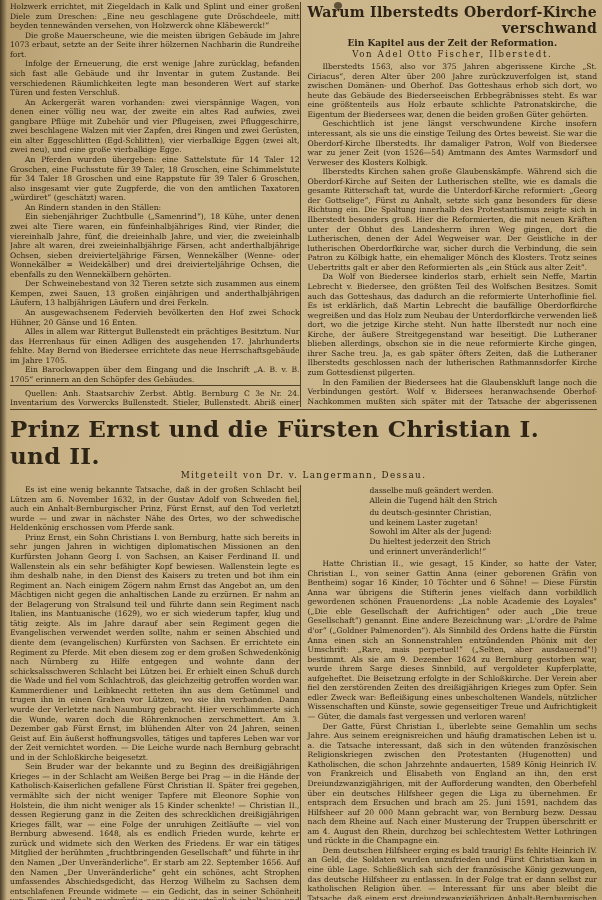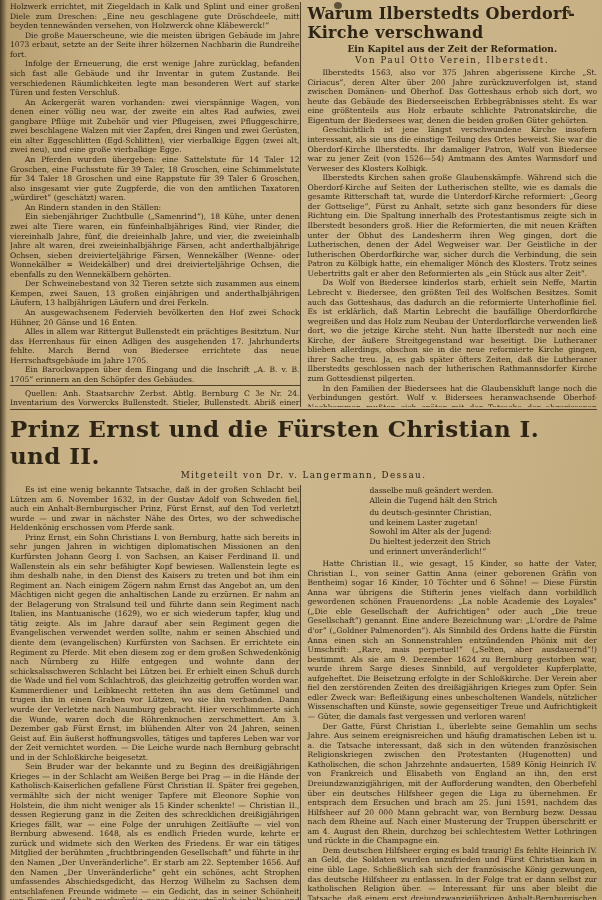--- a/index.html
+++ b/index.html
@@ -20,21 +20,21 @@
   .vdiv{width:1px;background:#4d3e27;flex:0 0 1px;}
 
   .top-section{height:405px;overflow:hidden;}
   .bottom-section{height:441px;overflow:hidden;}
 
   p.b{font-size:7.6px;line-height:1.26;text-align:justify;text-indent:15px;
       margin:0;hyphens:auto;-webkit-hyphens:auto;word-spacing:.2px;}
   p.b.noindent{text-indent:0;}
   .sources{border-top:1px solid #4d3e27;margin-top:4px;padding-top:3px;}
 
-  .c-title{font-size:16px;font-weight:bold;text-align:left;margin:2px 0 2px;letter-spacing:.3px;}
+  .c-title{font-size:14px;font-weight:bold;text-align:right;margin:2px 0 2px;letter-spacing:.3px;}
   .c-sub{font-size:9px;font-weight:bold;text-align:center;margin:0 0 1px;}
   .c-by{font-size:8.6px;text-align:center;letter-spacing:1.6px;margin:0 0 3px;}
 
   .section-rule{border:0;border-top:1px solid #4d3e27;margin:2px 0 0;}
 
   .headline{font-size:23px;font-weight:bold;text-align:left;margin:5px 0 1px;letter-spacing:.4px;}
   .hl-byline{font-size:8.8px;text-align:center;letter-spacing:1.4px;margin:0 0 5px;}
 
   .poem{margin:2px 0 2px 62px;}
   .poem.first-r{margin-top:1px;}
@@ -58,31 +58,31 @@
     <div class="col col-l">
       <p class="b noindent">Holzwerk errichtet, mit Ziegeldach in Kalk und Splint und einer großen Diele zum Dreschen: „Eine neu geschlagene gute Dröschdeele, mitt beyden tennewänden versehen, von Holzwerck ohne Kläbewerck!“</p>
       <p class="b">Die große Mauerscheune, wie die meisten übrigen Gebäude im Jahre 1073 erbaut, setzte an der Seite ihrer hölzernen Nachbarin die Rundreihe fort.</p>
       <p class="b">Infolge der Erneuerung, die erst wenige Jahre zurücklag, befanden sich fast alle Gebäude und ihr Inventar in gutem Zustande. Bei verschiedenen Räumlichkeiten legte man besonderen Wert auf starke Türen und festen Verschluß.</p>
       <p class="b">An Ackergerät waren vorhanden: zwei vierspännige Wagen, von denen einer völlig neu war, der zweite ein altes Rad aufwies, zwei gangbare Pflüge mit Zubehör und vier Pflugeisen, zwei Pfluggeschirre, zwei beschlagene Walzen mit vier Zapfen, drei Ringen und zwei Gerüsten, ein alter Eggeschlitten (Egd-Schlitten), vier vierbalkige Eggen (zwei alt, zwei neu), und eine große vierbalkige Egge.</p>
       <p class="b">An Pferden wurden übergeben: eine Sattelstute für 14 Taler 12 Groschen, eine Fuchsstute für 39 Taler, 18 Groschen, eine Schimmelstute für 34 Taler 18 Groschen und eine Rappstute für 39 Taler 6 Groschen, also insgesamt vier gute Zugpferde, die von den amtlichen Taxatoren „würdiret“ (geschätzt) waren.</p>
       <p class="b">An Rindern standen in den Ställen:</p>
       <p class="b">Ein siebenjähriger Zuchtbulle („Samenrind“), 18 Kühe, unter denen zwei alte Tiere waren, ein fünfeinhalbjähriges Rind, vier Rinder, die viereinhalb Jahre, fünf, die dreieinhalb Jahre, und vier, die zweieinhalb Jahre alt waren, drei zweieinhalbjährige Färsen, acht anderthalbjährige Ochsen, sieben dreivierteljährige Färsen, Wennekälber (Wenne- oder Wonnekälber = Weidekälber) und drei dreivierteljährige Ochsen, die ebenfalls zu den Wennekälbern gehörten.</p>
       <p class="b">Der Schweinebestand von 32 Tieren setzte sich zusammen aus einem Kempen, zwei Sauen, 13 großen einjährigen und anderthalbjährigen Läufern, 13 halbjährigen Läufern und drei Ferkeln.</p>
       <p class="b">An ausgewachsenem Federvieh bevölkerten den Hof zwei Schock Hühner, 20 Gänse und 16 Enten.</p>
-      <p class="b">Alles in allem war Rittergut Bullenstedt ein prächtiges Besitztum. Nur das Herrenhaus für einen Adligen des ausgehenden 17. Jahrhunderts fehlte. March Bernd von Biedersee errichtete das neue Herrschaftsgebäude im Jahre 1705.</p>
+      <p class="b">Alles in allem war Rittergut Bullenstedt ein prächtiges Besitztum. Nur das Herrenhaus für einen Adligen des ausgehenden 17. Jahrhunderts fehlte. May Bernd von Biedersee errichtete das neue Herrschaftsgebäude im Jahre 1705.</p>
       <p class="b">Ein Barockwappen über dem Eingang und die Inschrift „A. B. v. B. 1705“ erinnern an den Schöpfer des Gebäudes.</p>
       <p class="b sources">Quellen: Anh. Staatsarchiv Zerbst. Abtlg. Bernburg C 3e Nr. 24. Inventarium des Vorwercks Bullenstedt. Stieler, Bullenstedt. Abriß einer Dorfgeschichte, Bernburger Heimatkalender 1939.</p>
     </div>
 
     <div class="vdiv"></div>
 
     <div class="col col-r">
       <div class="c-title">Warum Ilberstedts Oberdorf-Kirche verschwand</div>
       <div class="c-sub">Ein Kapitel aus der Zeit der Reformation.</div>
-      <div class="c-by">Von Paul Otto Verein, Ilberstedt.</div>
+      <div class="c-by">Von Adel Otto Fischer, Ilberstedt.</div>
       <p class="b">Ilberstedts 1563, also vor 375 Jahren abgerissene Kirche „St. Ciriacus“, deren Alter über 200 Jahre zurückzuverfolgen ist, stand zwischen Domänen- und Oberhof. Das Gotteshaus erhob sich dort, wo heute das Gebäude des Biederseeischen Erbbegräbnisses steht. Es war eine größtenteils aus Holz erbaute schlichte Patronatskirche, die Eigentum der Biedersees war, denen die beiden großen Güter gehörten.</p>
       <p class="b">Geschichtlich ist jene längst verschwundene Kirche insofern interessant, als sie uns die einstige Teilung des Ortes beweist. Sie war die Oberdorf-Kirche Ilberstedts. Ihr damaliger Patron, Wolf von Biedersee war zu jener Zeit (von 1526—54) Amtmann des Amtes Warmsdorf und Verweser des Klosters Kolbigk.</p>
       <p class="b">Ilberstedts Kirchen sahen große Glaubenskämpfe. Während sich die Oberdorf-Kirche auf Seiten der Lutherischen stellte, wie es damals die gesamte Ritterschaft tat, wurde die Unterdorf-Kirche reformiert: „Georg der Gottselige“, Fürst zu Anhalt, setzte sich ganz besonders für diese Richtung ein. Die Spaltung innerhalb des Protestantismus zeigte sich in Ilberstedt besonders groß. Hier die Reformierten, die mit neuen Kräften unter der Obhut des Landesherrn ihren Weg gingen, dort die Lutherischen, denen der Adel Wegweiser war. Der Geistliche in der lutherischen Oberdorfkirche war, sicher durch die Verbindung, die sein Patron zu Kölbigk hatte, ein ehemaliger Mönch des Klosters. Trotz seines Uebertritts galt er aber den Reformierten als „ein Stück aus alter Zeit“.</p>
       <p class="b">Da Wolf von Biedersee kinderlos starb, erhielt sein Neffe, Martin Lebrecht v. Biedersee, den größten Teil des Wolfschen Besitzes. Somit auch das Gotteshaus, das dadurch an die reformierte Unterhoflinie fiel. Es ist erklärlich, daß Martin Lebrecht die baufällige Oberdorfkirche wegreißen und das Holz zum Neubau der Unterdorfkirche verwenden ließ dort, wo die jetzige Kirche steht. Nun hatte Ilberstedt nur noch eine Kirche, der äußere Streitgegenstand war beseitigt. Die Lutheraner blieben allerdings, obschon sie in die neue reformierte Kirche gingen, ihrer Sache treu. Ja, es gab später öfters Zeiten, daß die Lutheraner Ilberstedts geschlossen nach der lutherischen Rathmannsdorfer Kirche zum Gottesdienst pilgerten.</p>
       <p class="b">In den Familien der Biedersees hat die Glaubenskluft lange noch die Verbindungen gestört. Wolf v. Bidersees heranwachsende Oberhof-Nachkommen mußten sich später mit der Tatsache der abgerissenen Kirche wohl oder übel abfinden. Der Kirchhof der weggerissenen Oberdorfkirche blieb noch bis in die Mitte des 19. Jahrhunderts Bestattungsplatz. Heute erinnert nur noch das v. Biederseesche Erbbegräbnis an jene Tage des Glaubenskampfes.</p>
 
     </div>
   </div>
 
   <hr class="section-rule">

